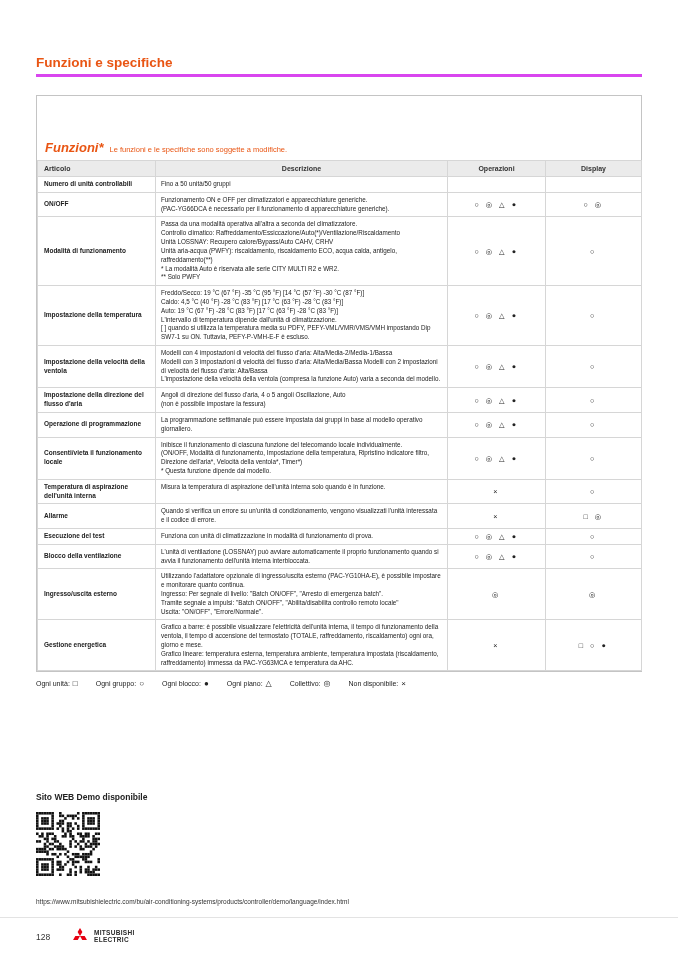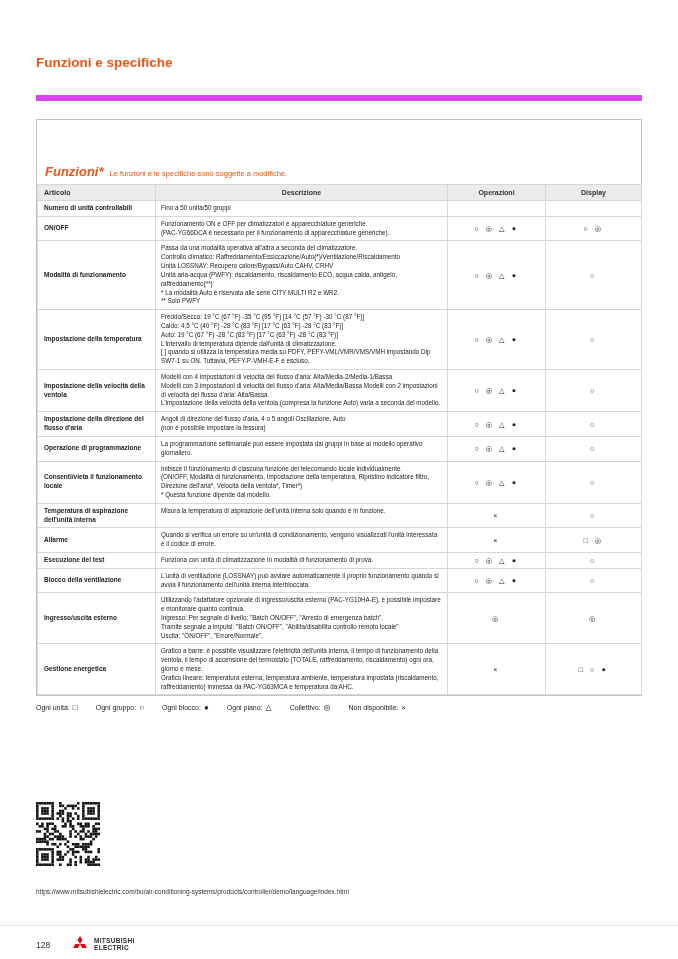--- a/index.html
+++ b/index.html
@@ -5,21 +5,21 @@
   * { margin:0; padding:0; box-sizing:border-box; }
   html,body { background:#fff; }
   body {
     width:678px; height:959px; position:relative; overflow:hidden;
     font-family:"Liberation Sans", sans-serif; color:#222;
   }
   .content { position:absolute; left:36px; right:36px; top:0; }
 
   .page-title {
     margin-top:55px; font-size:13.5px; font-weight:bold; color:#e95513;
-    padding-bottom:25px; border-bottom:6px solid #d946ef;
+    padding-bottom:4px; border-bottom:3px solid #d946ef;
   }
 
   .fn-box { margin-top:18px; border:1px solid #c4c4c4; background:#fff; }
   .fn-box-titlebar { display:flex; align-items:baseline; padding:6px 8px 5px 8px; }
   .fn-box-title { font-size:13px; font-weight:bold; color:#e95513;font-style:italic; }
   .fn-box-note { font-size:7.5px; color:#e95513; margin-left:6px;margin-top:43px; }
 
   table.fn-table { width:100%; border-collapse:collapse; table-layout:fixed; }
   .fn-table th, .fn-table td { border:1px solid #d6d6d6; }
   .fn-table thead th {
@@ -44,21 +44,21 @@
   .legend .item { display:flex; align-items:center; gap:3px; }
   .legend .sym { font-size:8px; }
 
   .webdemo { position:absolute; left:36px; top:792px; }
   .webdemo-label { font-size:8.5px; font-weight:bold; color:#222; }
   .qr { margin-top:10px; width:64px; height:64px; background:#fff; }
   .qr svg { display:block; fill:#111; }
   .webdemo-url { margin-top:22px; font-size:6.5px; color:#333; }
 
   .footer {
-    position:absolute; left:0; right:0; bottom:0; height:34px;
+    position:absolute; left:0; right:0; bottom:0; height:42px;
     border-top:1px solid #e3e3e3;
   }
   .page-number { position:absolute; left:36px; top:14px; font-size:8.5px; color:#333; }
   .brand { position:absolute; left:70px; top:8px; display:flex; align-items:center; gap:4px; }
   .brand-mark svg { display:block; }
   .brand-text { font-size:6.5px; font-weight:bold; color:#2b2b2b; line-height:1.08; letter-spacing:0.3px; }
 </style>
 </head>
 <body>
 
@@ -215,20 +215,21 @@
       <span class="sym">◎</span>
     </span>
     <span class="item">
       <span>Non disponibile:</span>
       <span class="sym">×</span>
     </span>
   </div>
 </div>
 
 <div class="webdemo">
+  <div class="webdemo-label">Sito WEB Demo disponibile</div>
   <div class="qr">
     <svg id="qr-svg" width="64" height="64" viewBox="0 0 64 64" xmlns="http://www.w3.org/2000/svg">
         <rect x="0" y="0" width="2.56" height="2.56"></rect>
         <rect x="2.56" y="0" width="2.56" height="2.56"></rect>
         <rect x="5.12" y="0" width="2.56" height="2.56"></rect>
         <rect x="7.68" y="0" width="2.56" height="2.56"></rect>
         <rect x="10.24" y="0" width="2.56" height="2.56"></rect>
         <rect x="12.8" y="0" width="2.56" height="2.56"></rect>
         <rect x="15.36" y="0" width="2.56" height="2.56"></rect>
         <rect x="23.04" y="0" width="2.56" height="2.56"></rect>

